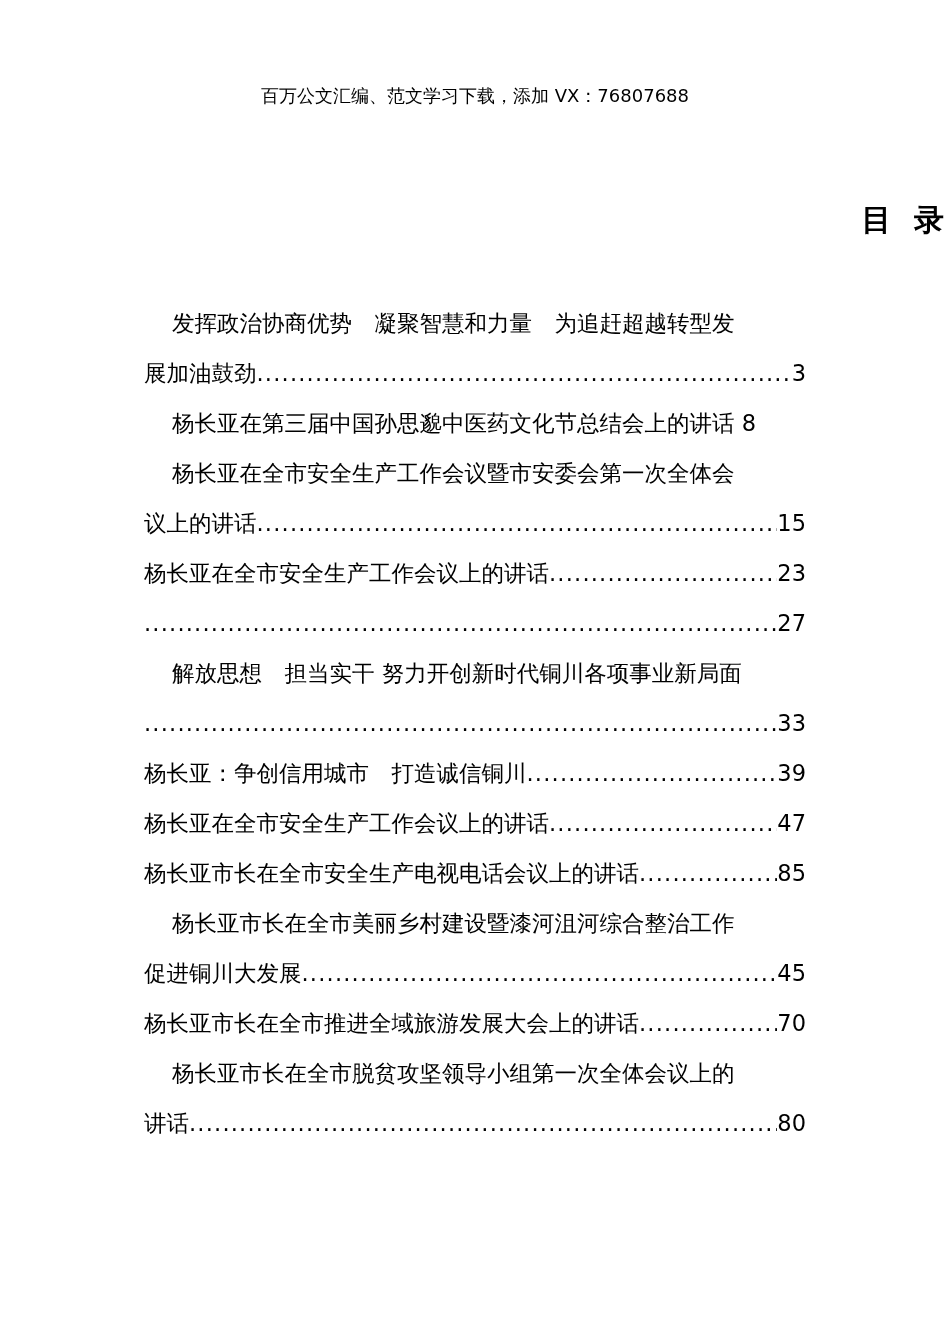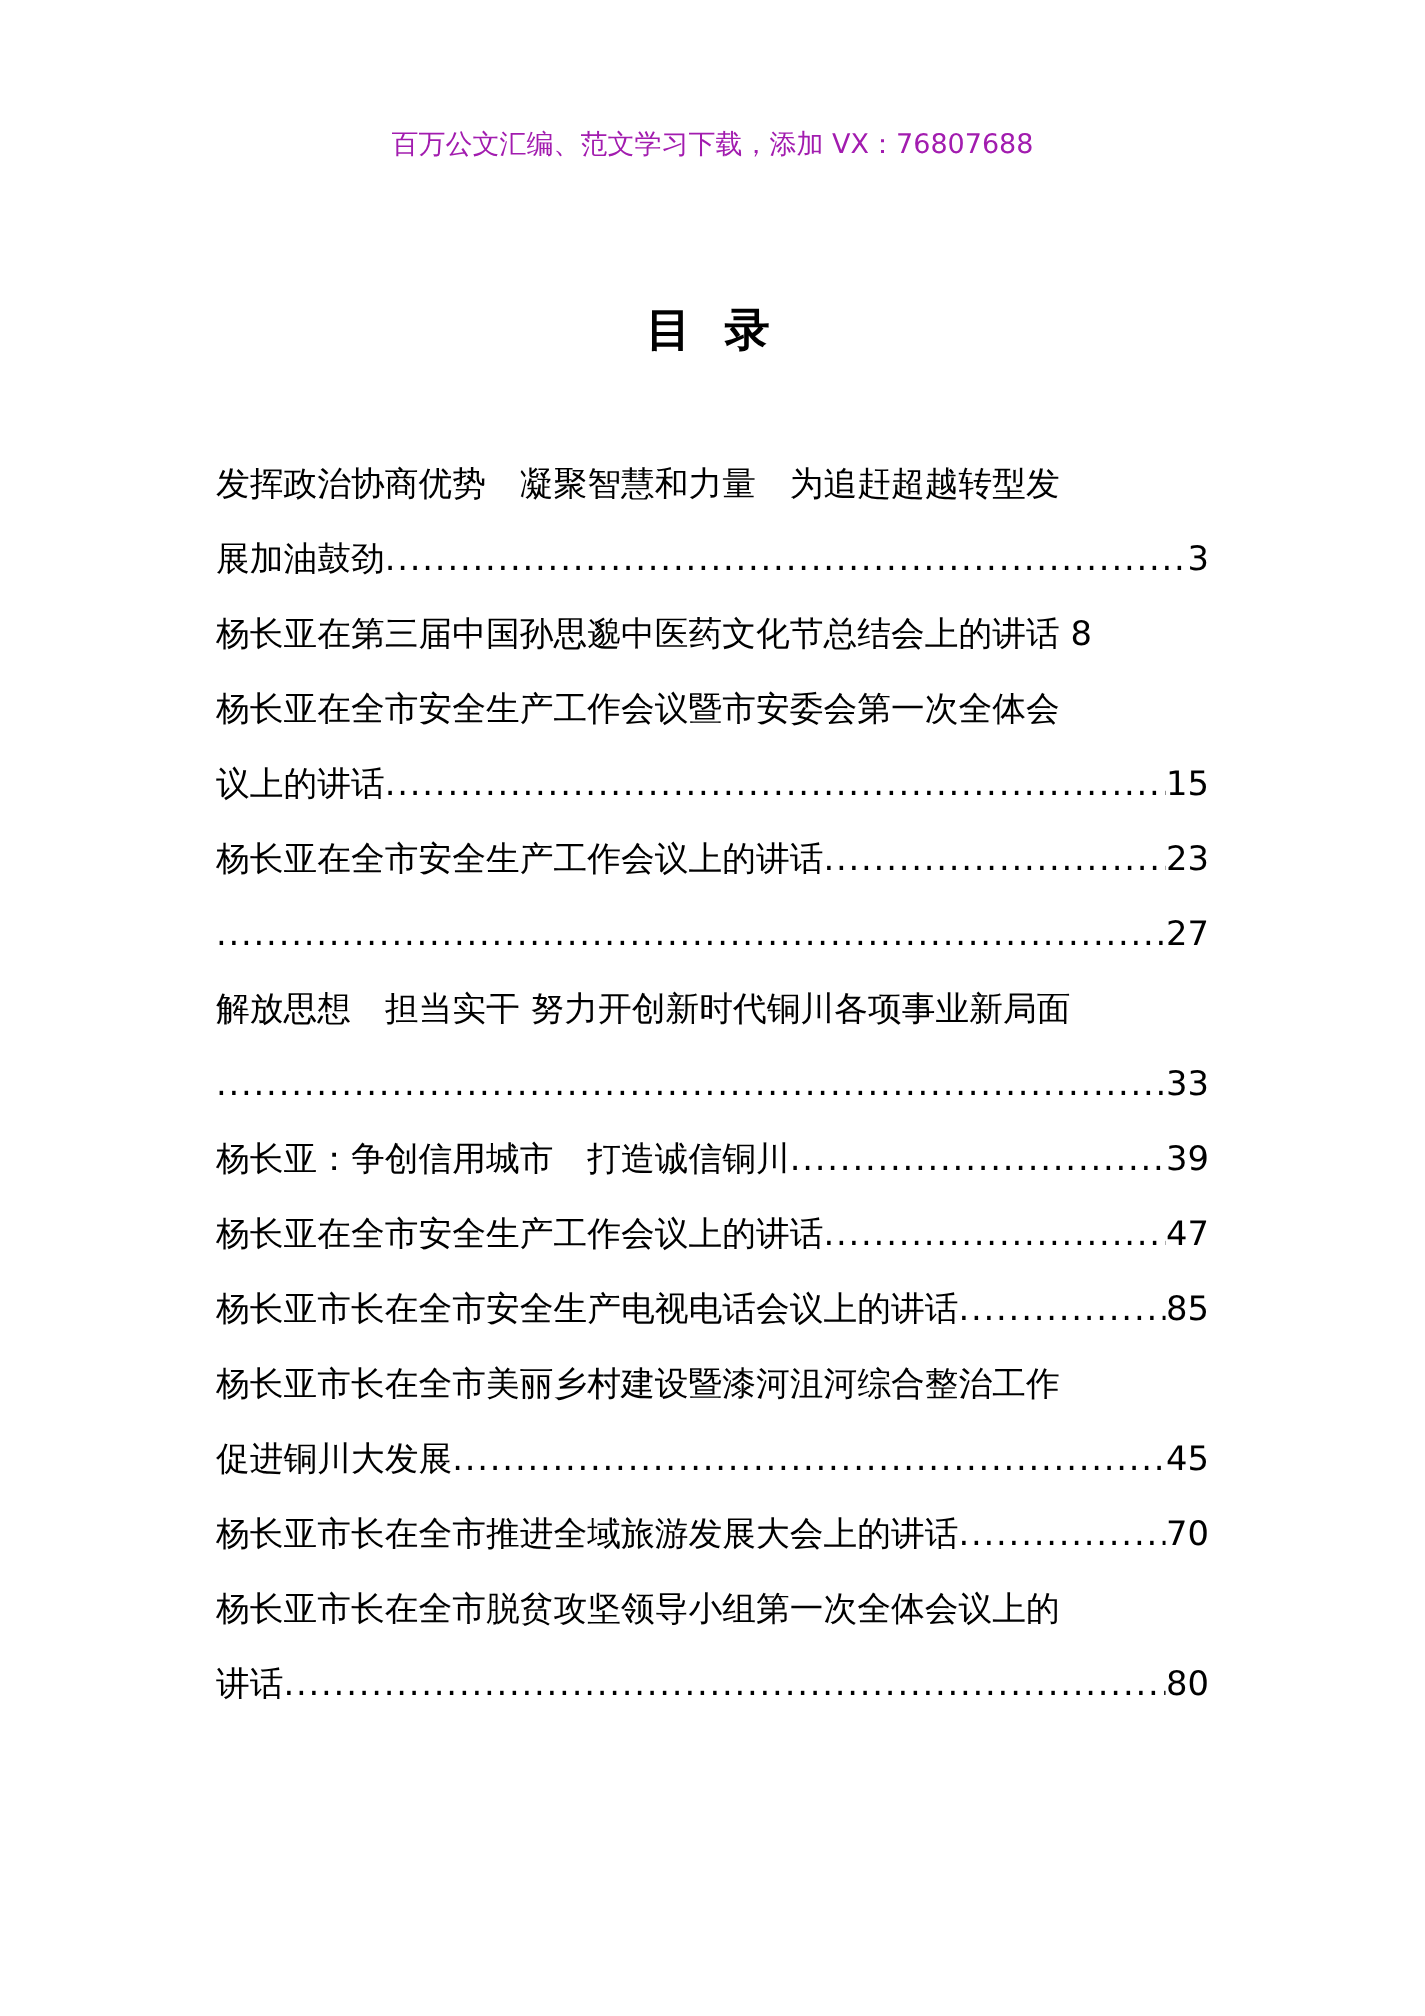--- a/index.html
+++ b/index.html
@@ -1,29 +1,29 @@
 <!DOCTYPE html>
 <html><head>
 <meta charset="utf-8">
 <style>
   html, body { margin: 0; padding: 0; background: #ffffff; }
   body { width: 950px; height: 1344px; position: relative; overflow: hidden;
          font-family: "DejaVu Sans", "Liberation Sans", sans-serif; color: #000; }
   .header { position: absolute; top: 84px; left: 0; width: 950px; text-align: center;
-            font-size: 18px; color: #a21caf; letter-spacing: 0px; }
-  .title { position: absolute; top: 200px; left: 0; width: 950px; text-align: center;
+            font-size: 18px; color: #000000; letter-spacing: 0px; }
+  .title { position: absolute; top: 200px; left: 0; width: 950px; text-align: right;
            font-size: 30px; font-weight: bold; letter-spacing: 6px; }
   .toc { position: absolute; top: 298px; left: 144px; width: 662px; }
   .line { height: 50px; line-height: 50px; font-size: 22.5px; white-space: nowrap;
           display: flex; align-items: baseline; overflow: hidden; text-align: center; }
   .line .txt { flex: 0 0 auto; }
   .line .dots { flex: 1 1 auto; overflow: hidden; white-space: nowrap; letter-spacing: 1.2px; }
   .line .dots::before { content: "........................................................................................................................................"; }
   .line .pg { flex: 0 0 auto; }
-  .line.plain { display: block; text-align: justify; }
+  .line.plain { display: block; text-align: justify; margin-left: 28px; }
 </style>
 </head>
 <body>
 
 <div class="header">百万公文汇编、范文学习下载，添加 VX：76807688</div>
 <div class="title">目 录</div>
 
 <div class="toc">
   <div class="line plain"><span class="txt">发挥政治协商优势　凝聚智慧和力量　为追赶超越转型发</span></div>
   <div class="line">

